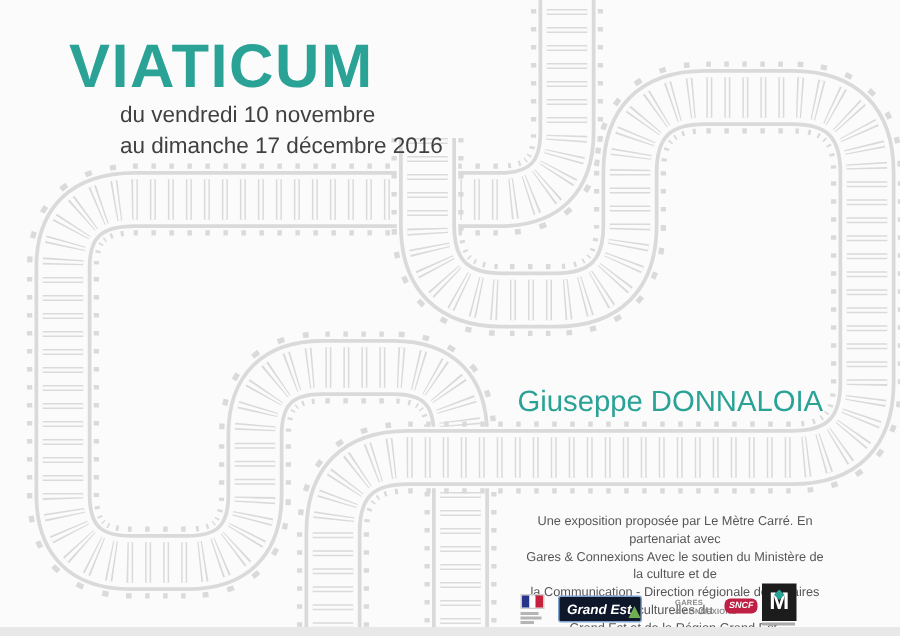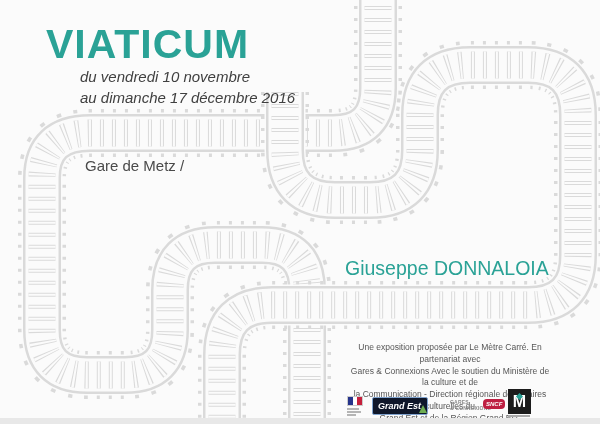--- a/index.html
+++ b/index.html
@@ -18,21 +18,21 @@
   .tiesin { stroke:#fbfbfb; stroke-width:27; stroke-dasharray:2 10; stroke-dashoffset:-1; }
 
   .abs { position:absolute; }
   .title {
     left:46px; top:24px;
     font-size:41px; font-weight:bold; letter-spacing:1px;
     color:#2aa296; line-height:1;
   }
   .dates {
     left:80px; top:66px;
-    font-size:15px; line-height:21px; color:#404040;font-style:italic;
+    font-size:15px; line-height:21px; color:#404040;
   }
   .venue {
     left:85px; top:155px;
     font-size:15px; line-height:21.5px; color:#4a4a4a;
   }
   .artist {
     left:345px; top:236px;
     font-size:19.5px; color:#2aa296; letter-spacing:0;margin-top:21px;
   }
   .credits {
@@ -109,21 +109,20 @@
   </svg>
 
   <div class="abs title">VIATICUM</div>
 
   <div class="abs dates">
     <div>du vendredi 10 novembre</div>
     <div>au dimanche 17 décembre 2016</div>
   </div>
 
   <div class="abs venue">
-    <div>Gare de Metz /</div>
   </div>
 
   <div class="abs artist">Giuseppe DONNALOIA</div>
 
   <div class="abs credits">
     <div>Une exposition proposée par Le Mètre Carré. En partenariat avec</div>
     <div>Gares &amp; Connexions Avec le soutien du Ministère de la culture et de</div>
     <div>la Communication - Direction régionale des affaires culturelles du</div>
     <div>Grand Est et de la Région Grand Est.</div>
   </div>

